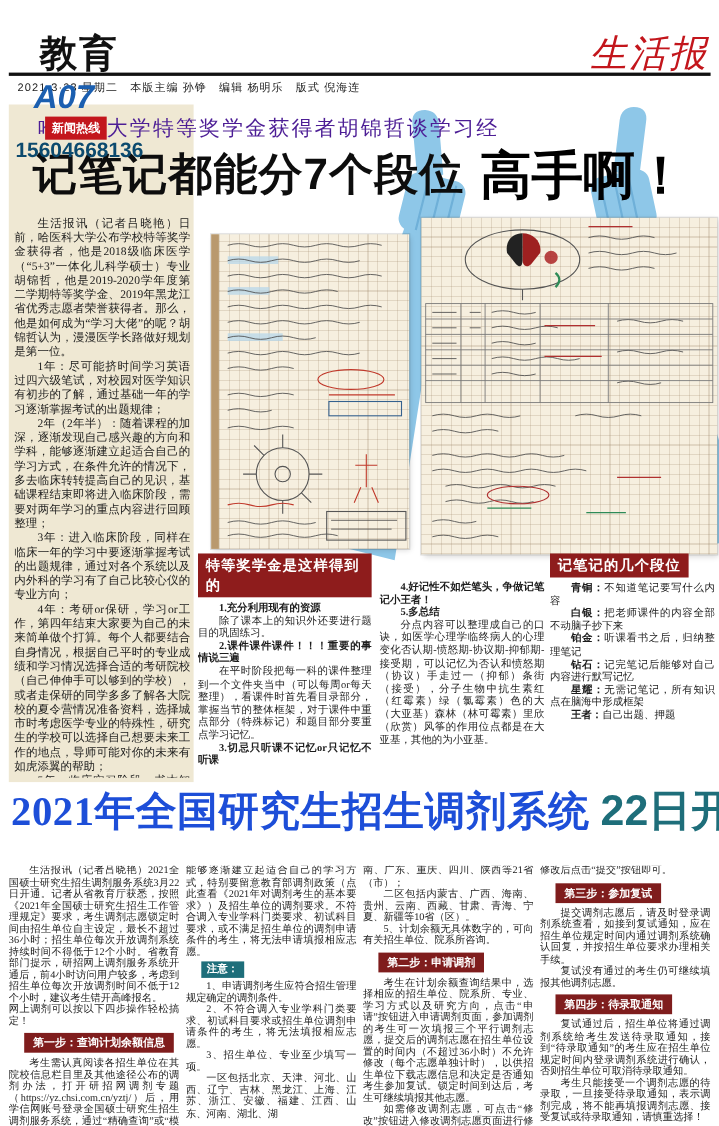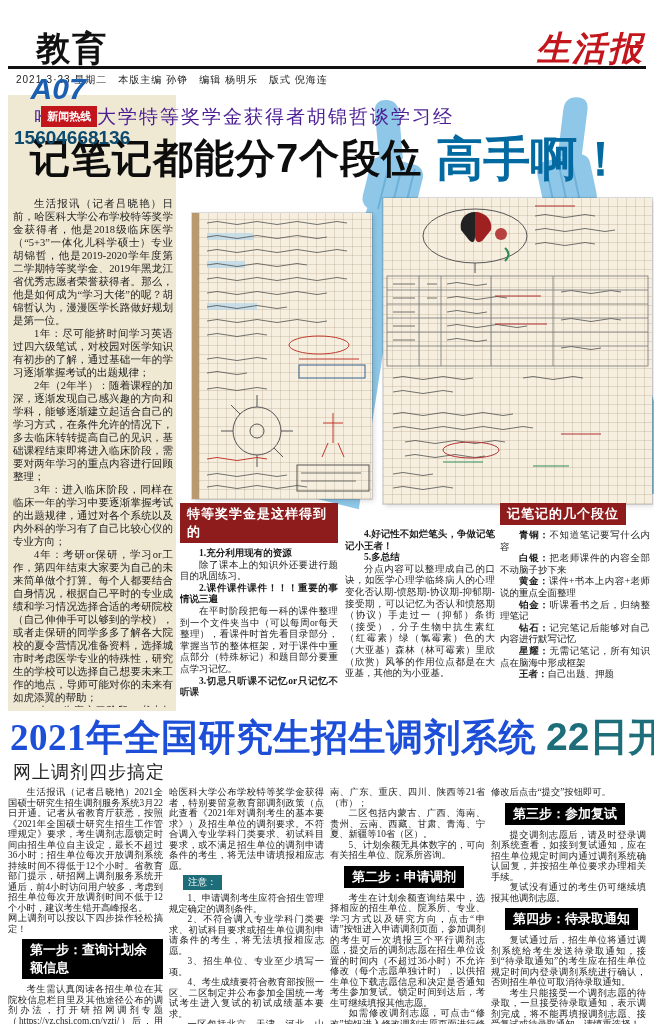--- a/index.html
+++ b/index.html
@@ -9,33 +9,33 @@
     background:#ffffff; overflow:hidden;
     font-family:"Liberation Serif","DejaVu Serif",serif; color:#1a1a1a;
   }
   
   .mast { position:absolute; top:26px; left:14px; height:42px; display:flex; align-items:center; z-index:5;flex-direction:column; }
   .section-title { font-size:34px; font-weight:900; letter-spacing:2px; color:#111; }
   .vbar { width:2px; height:30px; background:#333; margin:0 8px 0 10px; }
   .pageno { font-family:"Liberation Sans","DejaVu Sans",sans-serif; font-style:italic; font-weight:800; font-size:30px; color:#1b5fb0; margin-right:28px; }
   .hotline-badge { background:#c3161c; color:#fff; font-family:"Liberation Sans",sans-serif; font-size:11px; font-weight:700; padding:3px 6px; margin-right:6px; }
   .hotline-num { font-family:"Liberation Sans",sans-serif; font-weight:800; font-size:19px; color:#0c4a6e; }
-  .masthead { position:absolute; top:26px; right:10px; font-size:34px; font-weight:700; font-style:italic; color:#c3161c; letter-spacing:2px; z-index:5; }
+  .masthead { position:absolute; top:26px; right:10px; font-size:34px; font-weight:400; font-style:italic; color:#c3161c; letter-spacing:2px; z-index:5; }
   .rule { position:absolute; top:66px; left:8px; right:8px; height:3px; background:#111; }
   .dateline { position:absolute; top:73px; left:16px; font-family:"Liberation Sans",sans-serif; font-size:10px; color:#222; letter-spacing:1px; }
 
   
   .beige-panel { position:absolute; top:95px; left:8px; width:168px; height:616px; background:#efe8d3; z-index:0; }
   .thumb { position:absolute; z-index:1; }
   .thumb1 { left:303px; top:74px; width:120px; height:440px; transform:rotate(14deg); }
   .thumb2 { left:533px; top:72px; width:120px; height:440px; transform:scaleX(-1) rotate(12deg); }
   .kicker { position:absolute; top:104px; left:34px; font-size:19px; letter-spacing:2px; color:#4c1d95; z-index:3; }
   .headline1 { position:absolute; top:128px; left:30px; white-space:nowrap; z-index:3; }
   .h-black { font-family:"Liberation Sans","DejaVu Sans",sans-serif; font-weight:900; font-size:40px; letter-spacing:1px; color:#0d0d0d; }
-  .h-red { font-family:"Liberation Sans","DejaVu Sans",sans-serif; font-weight:900; font-size:47px; color:#0369a1; margin-left:10px; vertical-align:-3px; }
+  .h-red { font-family:"Liberation Sans","DejaVu Sans",sans-serif; font-weight:900; font-size:47px; color:#000000; margin-left:10px; vertical-align:-3px; }
   .intro-col { position:absolute; top:197px; left:13px; width:160px; height:510px; overflow:hidden; z-index:2; }
   .intro-col p { font-size:10.5px; line-height:13px; text-align:justify; text-indent:2em; color:#1c1c1c; }
   .photo { position:absolute; z-index:2; background-color:#f6efdf;
     background-image:repeating-linear-gradient(0deg, rgba(150,125,95,.22) 0 1px, transparent 1px 9px),
                      repeating-linear-gradient(90deg, rgba(150,125,95,.22) 0 1px, transparent 1px 9px);
     box-shadow:0 0 0 1px rgba(0,0,0,.12), 2px 2px 5px rgba(0,0,0,.15); }
   .photo-left  { left:192px; top:213px; width:180px; height:286px; border-left:7px solid #b9996e; }
   .photo-right { left:383px; top:198px; width:269px; height:306px; }
   .subcol { position:absolute; top:503px; height:210px; overflow:hidden; z-index:2; }
   .subcol-a { left:180px; width:158px; }
@@ -51,22 +51,22 @@
   .h2-black { font-weight:900; font-size:37px; letter-spacing:0.5px; color:#1d4ed8; }
   .h2-teal { font-family:"Liberation Sans","DejaVu Sans",sans-serif; font-weight:900; font-size:39px; color:#1e6e7a; margin-left:6px; }
   .subhead2 { position:absolute; top:760px; left:13px; font-size:18px; letter-spacing:1px; color:#222; }
   .col2x { position:absolute; top:787px; height:237px; overflow:hidden; }
   .c1 { left:8px;  width:155px; }
   .c2 { left:169px; width:155px; }
   .c3 { left:330px; width:155px; }
   .c4 { left:491px; width:155px; }
   .col2x p { font-size:9.3px; line-height:10.5px; text-align:justify; text-indent:2em; color:#1c1c1c; }
   .col2x p.noindent { text-indent:0; }
-  .step-box { display:inline-block; background:#000000; color:#fff; font-family:"Liberation Sans",sans-serif; font-weight:700; font-size:13px; padding:2px 8px; margin:5px 0 5px 14px; }
-  .notice-box { display:inline-block; background:#1e6e7a; color:#fff; font-family:"Liberation Sans",sans-serif; font-weight:400; font-size:9.5px; padding:1px 5px; margin:3px 0 3px 14px; }
+  .step-box { display:inline-block; background:#7f1d1d; color:#fff; font-family:"Liberation Sans",sans-serif; font-weight:700; font-size:10px; padding:2px 8px; margin:5px 0 5px 14px; }
+  .notice-box { display:inline-block; background:#1e6e7a; color:#fff; font-family:"Liberation Sans",sans-serif; font-weight:700; font-size:9.5px; padding:1px 5px; margin:3px 0 3px 14px; }
 </style>
 </head>
 <body>
 
 <div class="page">
 
   <div class="mast">
     <span class="section-title">教育</span>
     <span class="vbar"></span>
     <span class="pageno">A07</span>
@@ -214,47 +214,44 @@
   <div class="subcol subcol-b">
     <p class="lead">4.好记性不如烂笔头，争做记笔记小王者！</p>
     <p class="lead">5.多总结</p>
     <p>分点内容可以整理成自己的口诀，如医学心理学临终病人的心理变化否认期-愤怒期-协议期-抑郁期-接受期，可以记忆为否认和愤怒期（协议）手走过一（抑郁）条街（接受），分子生物中抗生素红（红霉素）绿（氯霉素）色的大（大亚基）森林（林可霉素）里欣（欣赏）风筝的作用位点都是在大亚基，其他的为小亚基。</p>
   </div>
 
   <div class="subcol subcol-c">
     <div class="red-box">记笔记的几个段位</div>
     <p><b>青铜：</b><span>不知道笔记要写什么内容</span></p>
     <p><b>白银：</b><span>把老师课件的内容全部不动脑子抄下来</span></p>
-    <p><b>黄金：</b><span>课件+书本上内容+老师说的重点全面整理</span></p>
     <p><b>铂金：</b><span>听课看书之后，归纳整理笔记</span></p>
     <p><b>钻石：</b><span>记完笔记后能够对自己内容进行默写记忆</span></p>
     <p><b>星耀：</b><span>无需记笔记，所有知识点在脑海中形成框架</span></p>
     <p><b>王者：</b><span>自己出题、押题</span></p>
   </div>
 
   <div class="headline2">
     <span class="h2-black">2021年全国研究生招生调剂系统</span>
     <span class="h2-teal">22日开通</span>
   </div>
-  <div class="subhead2">网上调剂四步搞定</div>
 
   <div class="col2x c1">
     <p>生活报讯（记者吕晓艳）2021全国硕士研究生招生调剂服务系统3月22日开通。记者从省教育厅获悉，按照《2021年全国硕士研究生招生工作管理规定》要求，考生调剂志愿锁定时间由招生单位自主设定，最长不超过36小时；招生单位每次开放调剂系统持续时间不得低于12个小时。省教育部门提示，研招网上调剂服务系统开通后，前4小时访问用户较多，考虑到招生单位每次开放调剂时间不低于12个小时，建议考生错开高峰报名。</p>
     <p class="noindent">网上调剂可以按以下四步操作轻松搞定！</p>
     <div><span class="step-box">第一步：查询计划余额信息</span></div>
     <p>考生需认真阅读各招生单位在其院校信息栏目里及其他途径公布的调剂办法，打开研招网调剂专题（https://yz.chsi.com.cn/yztj/）后，用学信网账号登录全国硕士研究生招生调剂服务系统，通过“精确查询”或“模糊查询”的</p>
   </div>
 
   <div class="col2x c2">
-    <p class="noindent">哈医科大学公布学校特等奖学金获得者，特别要留意教育部调剂政策（点此查看《2021年对调剂考生的基本要求》）及招生单位的调剂要求。不符合调入专业学科门类要求、初试科目要求，或不满足招生单位的调剂申请条件的考生，将无法申请填报相应志愿。</p>
+    <p class="noindent">能够逐渐建立起适合自己的学习方式，特别要留意教育部调剂政策（点此查看《2021年对调剂考生的基本要求》）及招生单位的调剂要求。不符合调入专业学科门类要求、初试科目要求，或不满足招生单位的调剂申请条件的考生，将无法申请填报相应志愿。</p>
     <div><span class="notice-box">注意：</span></div>
     <p>1、申请调剂考生应符合招生管理规定确定的调剂条件。</p>
     <p>2、不符合调入专业学科门类要求、初试科目要求或招生单位调剂申请条件的考生，将无法填报相应志愿。</p>
     <p>3、招生单位、专业至少填写一项。</p>
-    <p>4、考生成绩要符合教育部按照一区、二区制定并公布参加全国统一考试考生进入复试的初试成绩基本要求。</p>
     <p>一区包括北京、天津、河北、山西、辽宁、吉林、黑龙江、上海、江苏、浙江、安徽、福建、江西、山东、河南、湖北、湖</p>
   </div>
 
   <div class="col2x c3">
     <p class="noindent">南、广东、重庆、四川、陕西等21省（市）；</p>
     <p>二区包括内蒙古、广西、海南、贵州、云南、西藏、甘肃、青海、宁夏、新疆等10省（区）。</p>
     <p>5、计划余额无具体数字的，可向有关招生单位、院系所咨询。</p>
     <div><span class="step-box">第二步：申请调剂</span></div>
     <p>考生在计划余额查询结果中，选择相应的招生单位、院系所、专业、学习方式以及研究方向，点击“申请”按钮进入申请调剂页面，参加调剂的考生可一次填报三个平行调剂志愿，提交后的调剂志愿在招生单位设置的时间内（不超过36小时）不允许修改（每个志愿单独计时），以供招生单位下载志愿信息和决定是否通知考生参加复试。锁定时间到达后，考生可继续填报其他志愿。</p>
     <p>如需修改调剂志愿，可点击“修改”按钮进入修改调剂志愿页面进行修改，</p>

